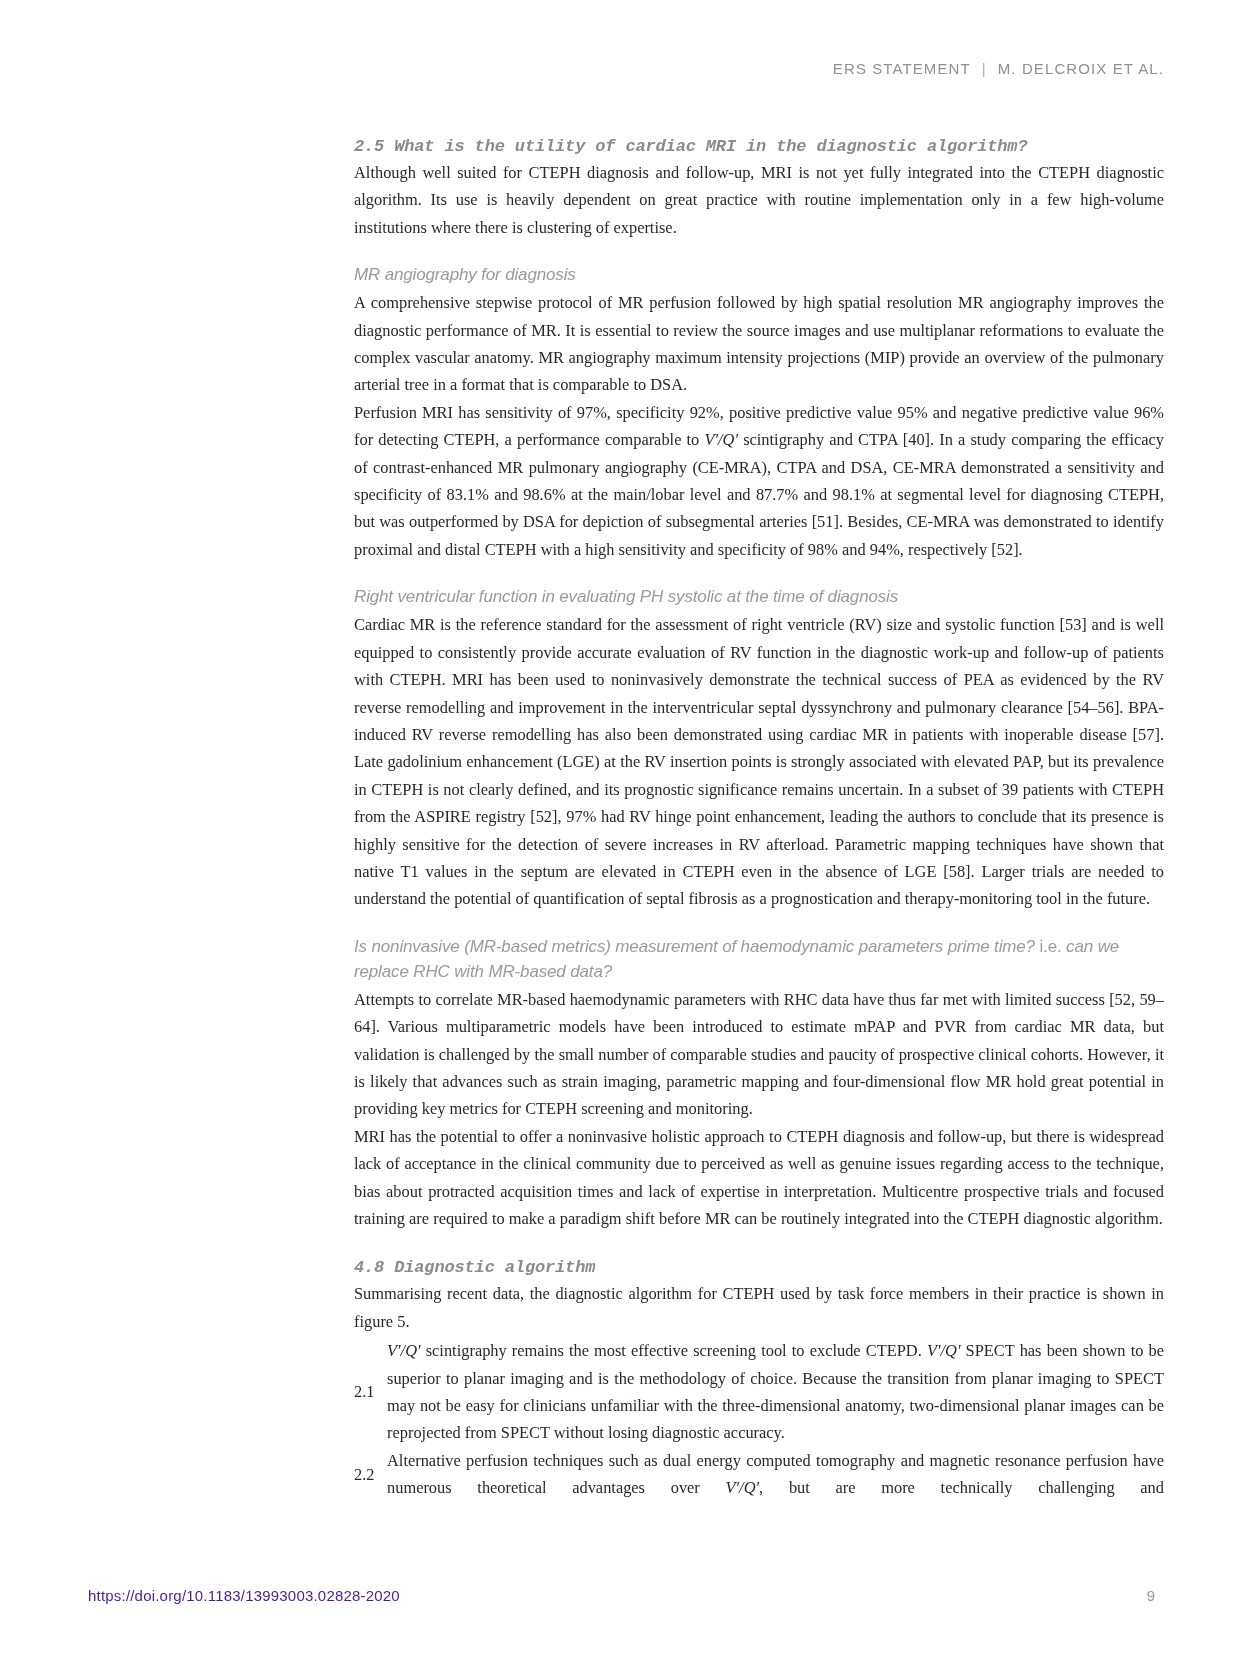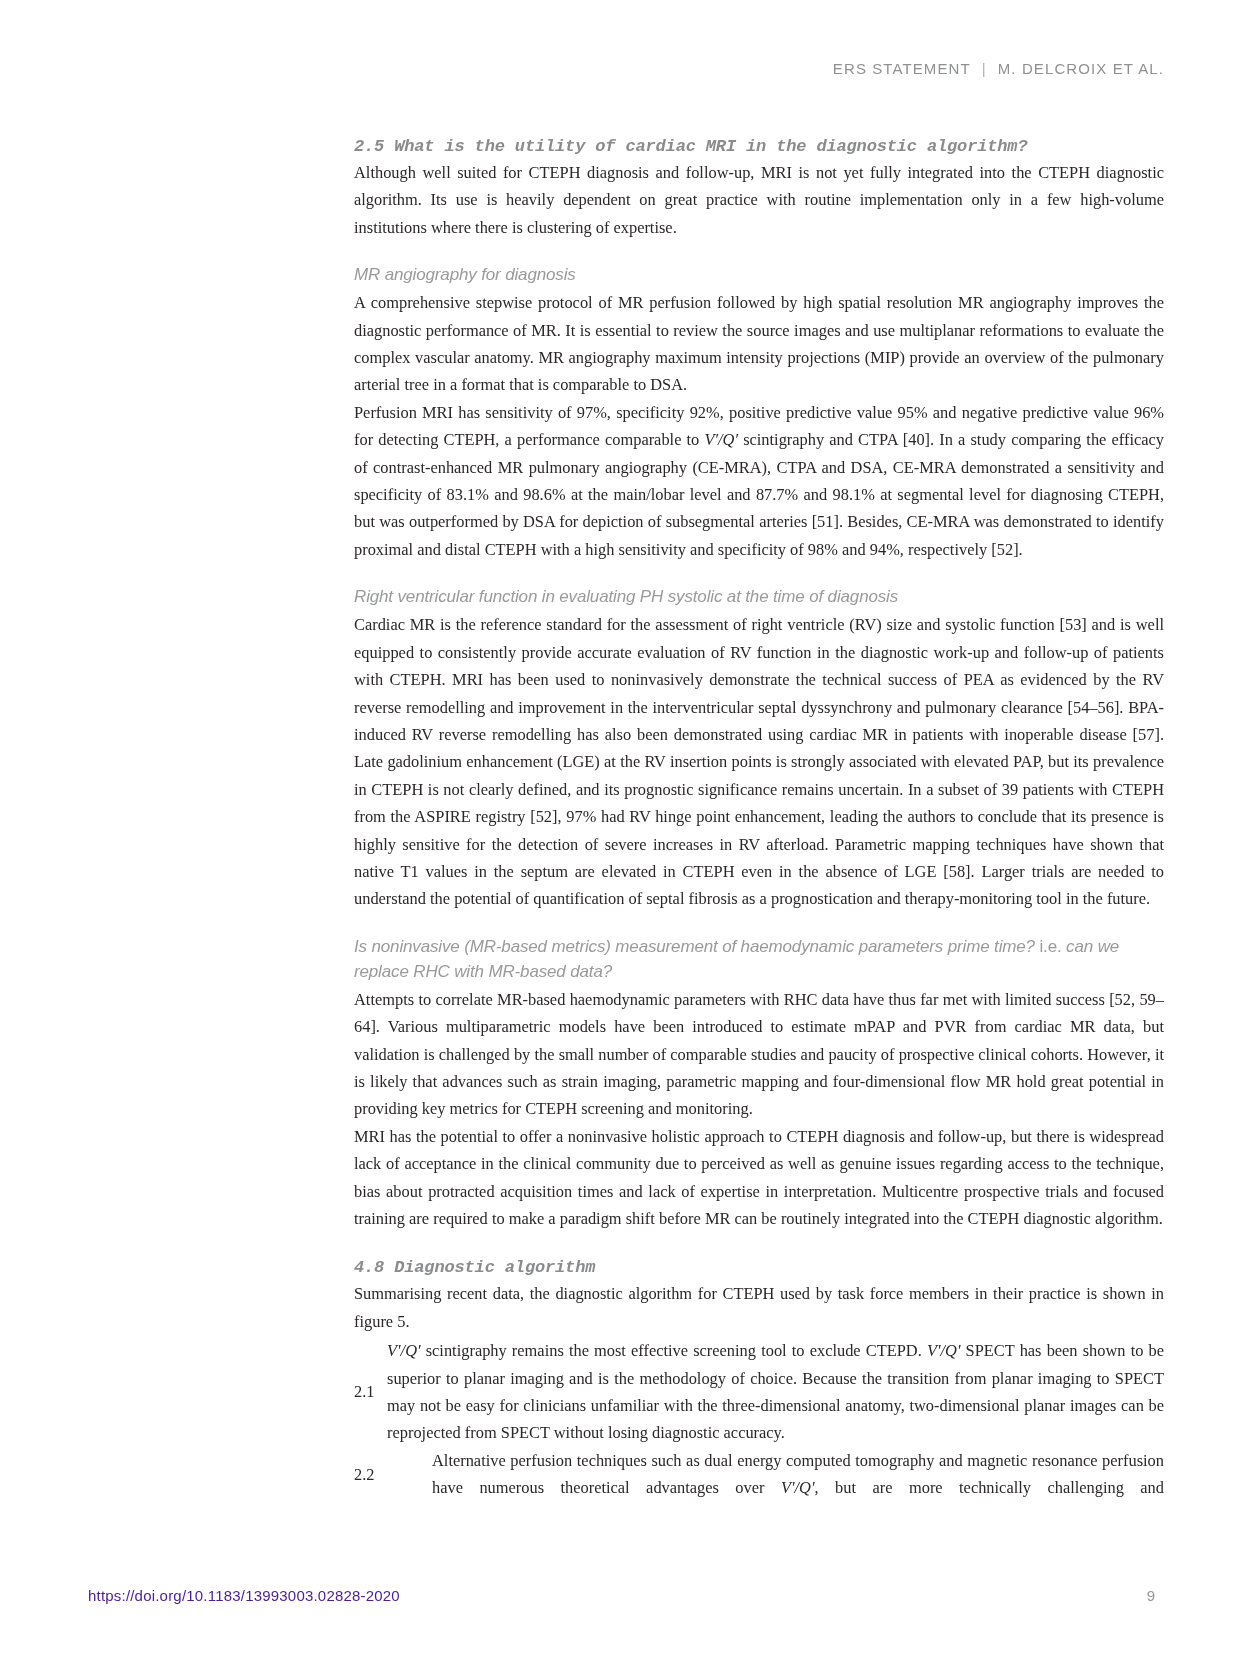--- a/index.html
+++ b/index.html
@@ -80,21 +80,21 @@
     align-items: center;
   }
   .statement .num {
     flex: 0 0 33px;
     text-align: left;
   }
   .statement .stxt {
     flex: 1 1 auto;
     text-align: justify;
   }
-  .statement .stxt.cut-off { text-align-last: justify; margin-left: 45px; }
+  .statement .stxt.cut-off { text-align-last: justify; }
   
   .page-footer {
     position: absolute;
     left: 0;
     right: 0;
     top: 1587px;
     font-family: "Liberation Sans", sans-serif;
     font-size: 15px;
     color: #949698;
   }

